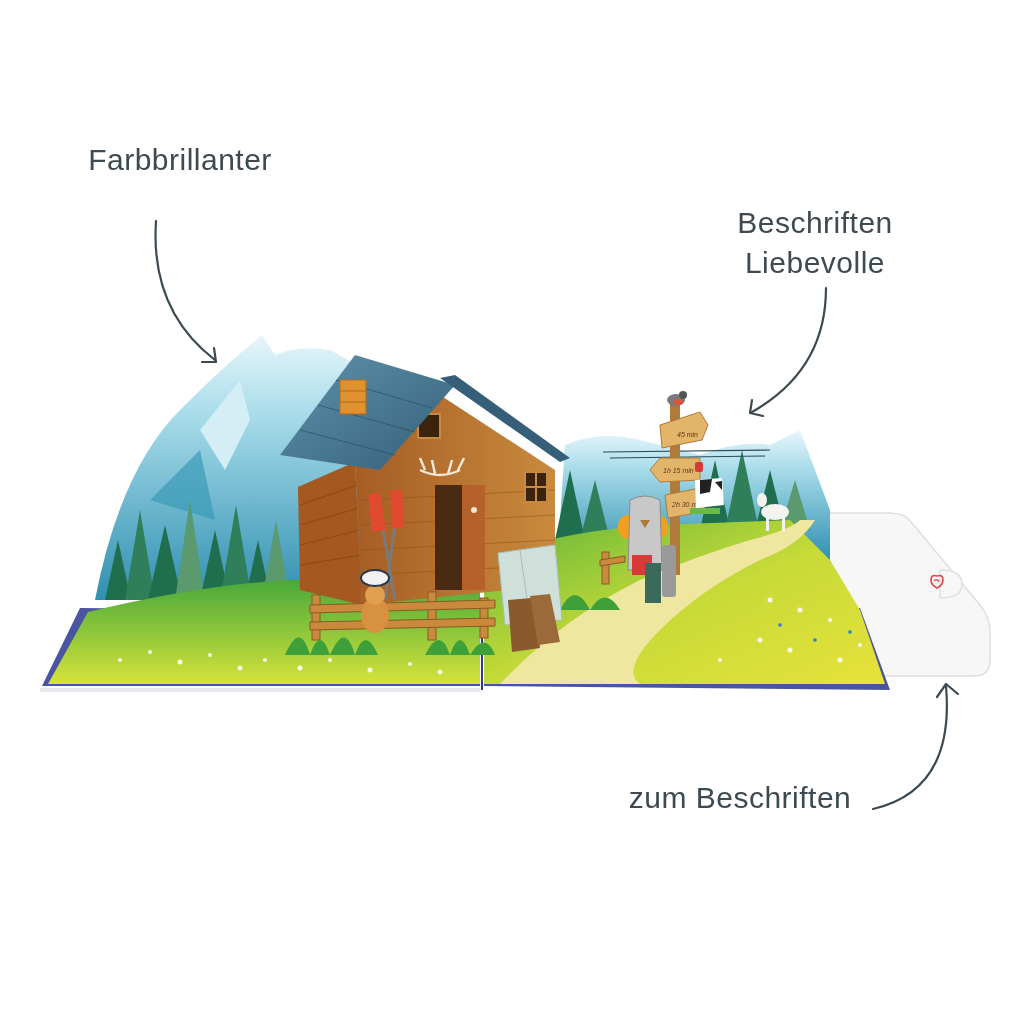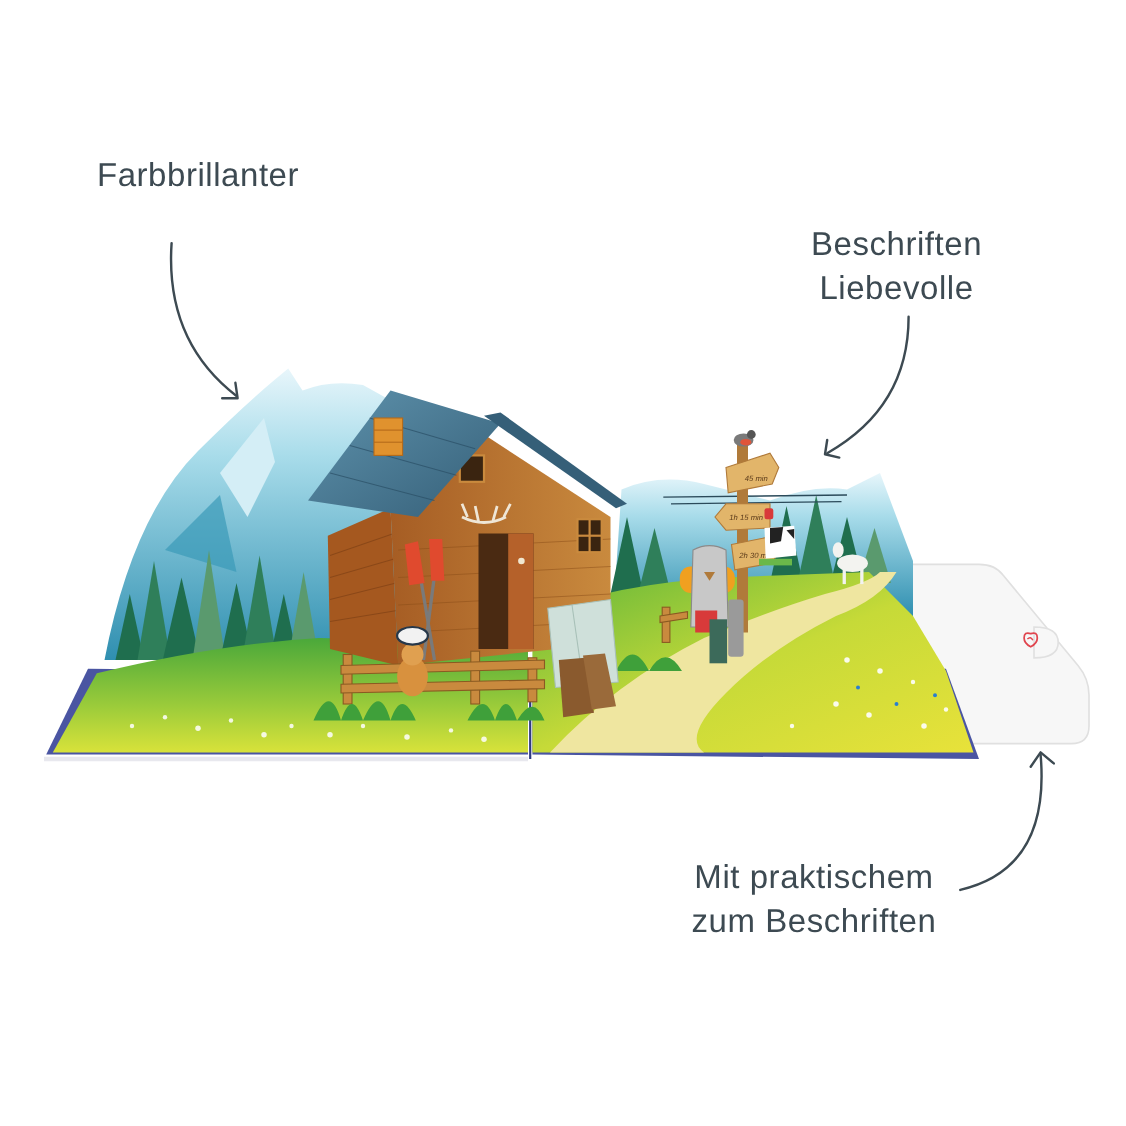--- a/index.html
+++ b/index.html
@@ -295,16 +295,15 @@
   <div class="label" id="label-print">
     <span>Farbbrillanter</span>
   </div>
 
   <div class="label" id="label-handmade">
     <span>Beschriften</span>
     <span>Liebevolle</span>
   </div>
 
   <div class="label" id="label-insert">
-    <span>Mit praktischem</span>
     <span>zum Beschriften</span>
   </div>
 </div>
 
 </body></html>

